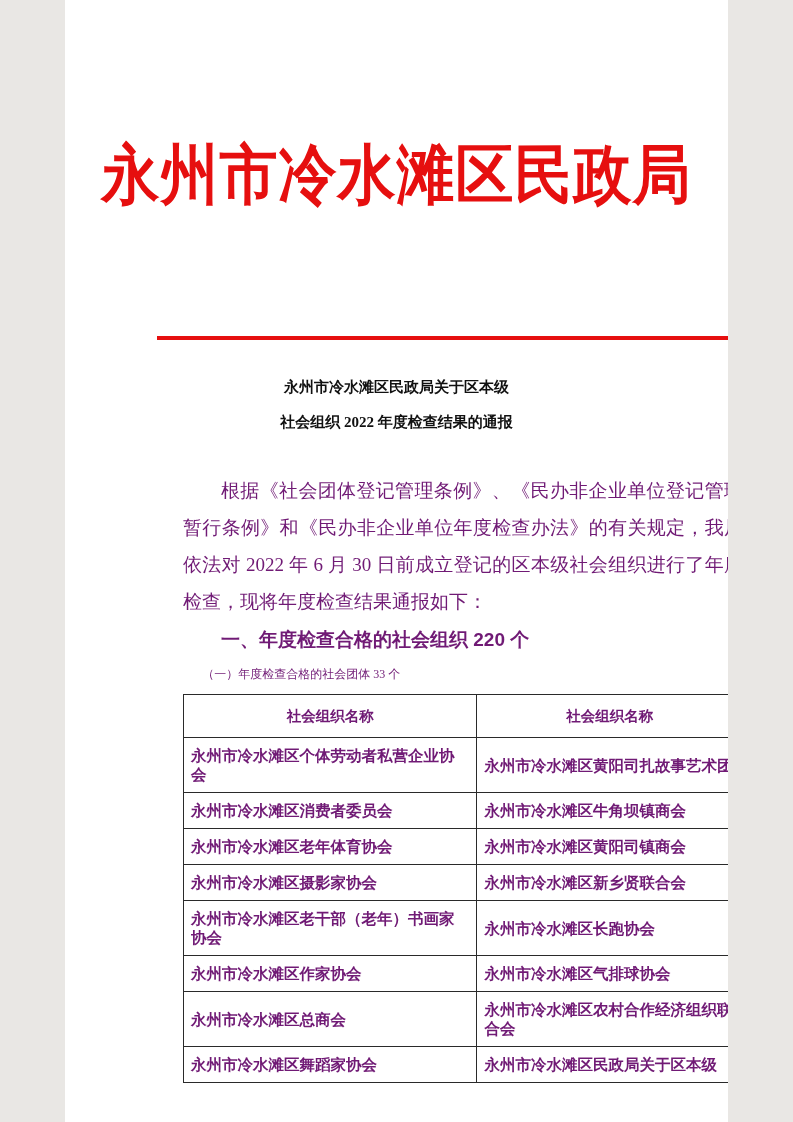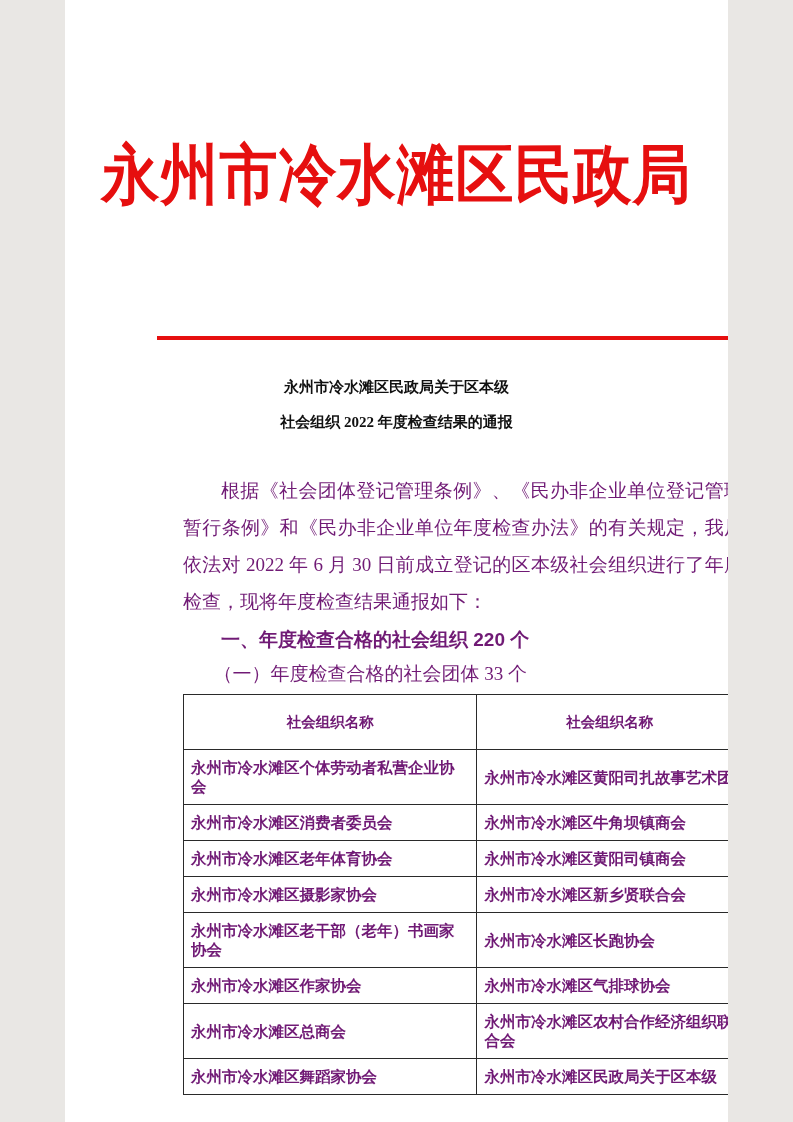--- a/index.html
+++ b/index.html
@@ -77,39 +77,39 @@
     text-indent: 2em;
     font-weight: bold;
     font-family: "Liberation Sans", sans-serif;
     font-size: 19px;
     line-height: 35px;
     margin-top: 2px;
   }
 
   .subsection-heading {
     text-indent: 1.6em;
-    font-size: 19px;
+    font-size: 12px;
     line-height: 34px;
   }
 
   table.org-table {
     width: 100%;
     margin-top: 3px;
     border-collapse: collapse;
     table-layout: fixed;
     font-family: "Liberation Sans", sans-serif;
   }
   table.org-table col.c1 { width: 52.5%; }
   table.org-table col.c2 { width: 47.5%; }
   table.org-table th {
     border: 1px solid var(--table-line);
     font-size: 14.5px;
     font-weight: bold;
     text-align: center;
-    padding: 18px 4px;
+    padding: 12px 4px;
     line-height: 18px;
   }
   table.org-table td {
     border: 1px solid var(--table-line);
     font-size: 15.5px;
     font-weight: bold;
     text-align: left;
     vertical-align: middle;
     padding: 8px 7px;
     line-height: 19px;

